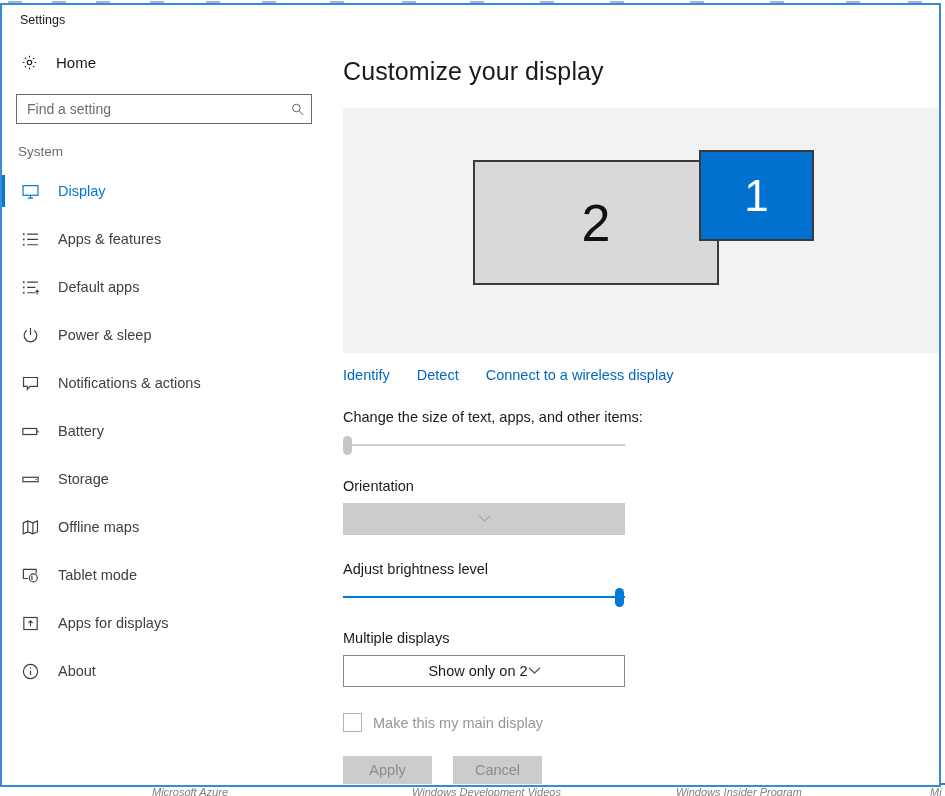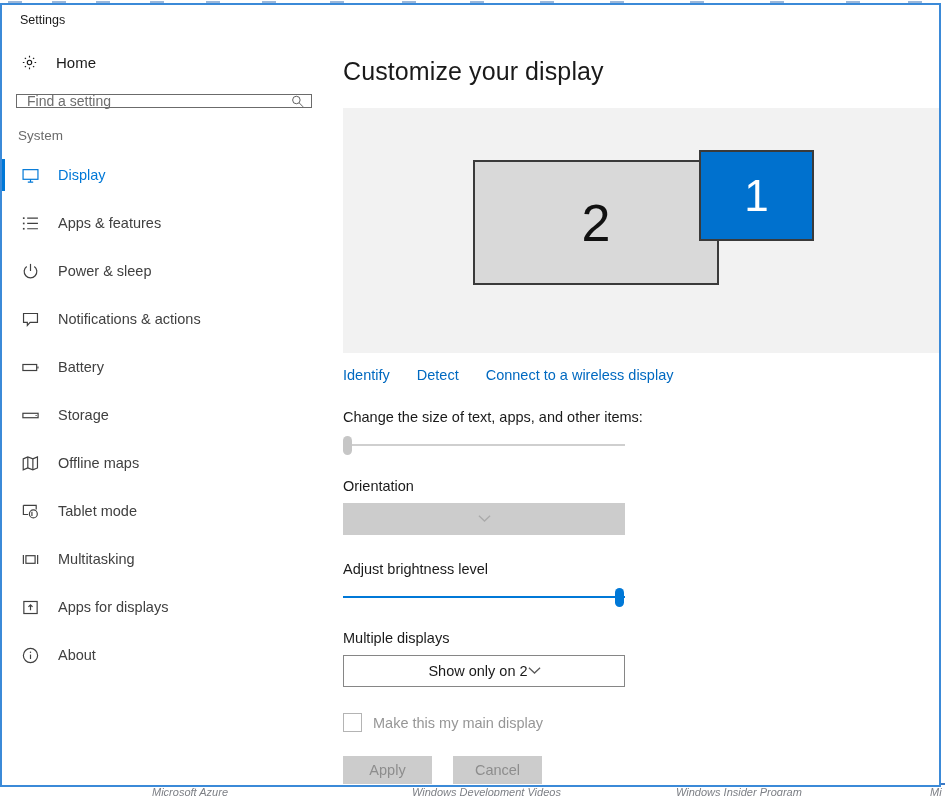--- a/index.html
+++ b/index.html
@@ -111,21 +111,21 @@
     margin-right: 16px;
     color: #1a1a1a;
   }
   .home-row .lbl {
     font-size: 15px;
     color: #1a1a1a;
   }
 
   .search-wrap {
     margin: 15px 20px 0 14px;
-    height: 14px;
+    height: 30px;
     border: 1px solid #6b6b6b;
     display: flex;
     align-items: center;
     background: #ffffff;
   }
   .search-wrap input {
     flex: 1;
     border: 0;
     outline: none;
     font-size: 14px;
@@ -415,20 +415,33 @@
               <svg width="19" height="19" viewBox="0 0 24 24" fill="none" stroke="currentColor" stroke-width="1.5">
                 <rect x="2.4" y="4.2" width="2.1" height="2.1" fill="currentColor" stroke="none"></rect>
                 <rect x="2.4" y="10.9" width="2.1" height="2.1" fill="currentColor" stroke="none"></rect>
                 <rect x="2.4" y="17.6" width="2.1" height="2.1" fill="currentColor" stroke="none"></rect>
                 <path d="M7.8 5.2h13.6M7.8 11.9h13.6M7.8 18.6h13.6"></path>
               </svg>
             </span>
             <span class="lbl">Apps &amp; features</span>
           </li>
 
+          <li class="nav-item">
+            <span class="accent"></span>
+            <span class="ico">
+              <svg width="19" height="19" viewBox="0 0 24 24" fill="none" stroke="currentColor" stroke-width="1.5">
+                <rect x="2.4" y="4.2" width="2.1" height="2.1" fill="currentColor" stroke="none"></rect>
+                <rect x="2.4" y="10.9" width="2.1" height="2.1" fill="currentColor" stroke="none"></rect>
+                <rect x="2.4" y="17.6" width="2.1" height="2.1" fill="currentColor" stroke="none"></rect>
+                <path d="M7.8 5.2h13.6M7.8 11.9h10.4M7.8 18.6h10.4"></path>
+                <path d="M20.4 15.6v5.2M18.4 17.6l2-2 2 2"></path>
+              </svg>
+            </span>
+            <span class="lbl">Default apps</span>
+          </li>
 
           <li class="nav-item">
             <span class="accent"></span>
             <span class="ico">
               <svg width="19" height="19" viewBox="0 0 24 24" fill="none" stroke="currentColor" stroke-width="1.5">
                 <path d="M7.2 5.6a8 8 0 1 0 9.6 0"></path>
                 <path d="M12 2.4v9"></path>
               </svg>
             </span>
             <span class="lbl">Power &amp; sleep</span>
@@ -482,30 +495,20 @@
             <span class="ico">
               <svg width="19" height="19" viewBox="0 0 24 24" fill="none" stroke="currentColor" stroke-width="1.5">
                 <path d="M3 4.2h16.2v5.4M3 4.2v11.6h6"></path>
                 <circle cx="15.6" cy="15" r="5"></circle>
                 <path d="M13.8 12.4v5.2"></path>
               </svg>
             </span>
             <span class="lbl">Tablet mode</span>
           </li>
 
-          <li class="nav-item">
-            <span class="accent"></span>
-            <span class="ico">
-              <svg width="19" height="19" viewBox="0 0 24 24" fill="none" stroke="currentColor" stroke-width="1.5">
-                <rect x="6.2" y="7.2" width="11.6" height="9.6"></rect>
-                <path d="M3 6.2v11.6M21 6.2v11.6"></path>
-              </svg>
-            </span>
-            <span class="lbl">Multitasking</span>
-          </li>
 
           <li class="nav-item">
             <span class="accent"></span>
             <span class="ico">
               <svg width="19" height="19" viewBox="0 0 24 24" fill="none" stroke="currentColor" stroke-width="1.5">
                 <rect x="3.6" y="4.4" width="16.8" height="15.2"></rect>
                 <path d="M12 15.6V8.6M9.4 11.2L12 8.6l2.6 2.6"></path>
               </svg>
             </span>
             <span class="lbl">Apps for displays</span>

